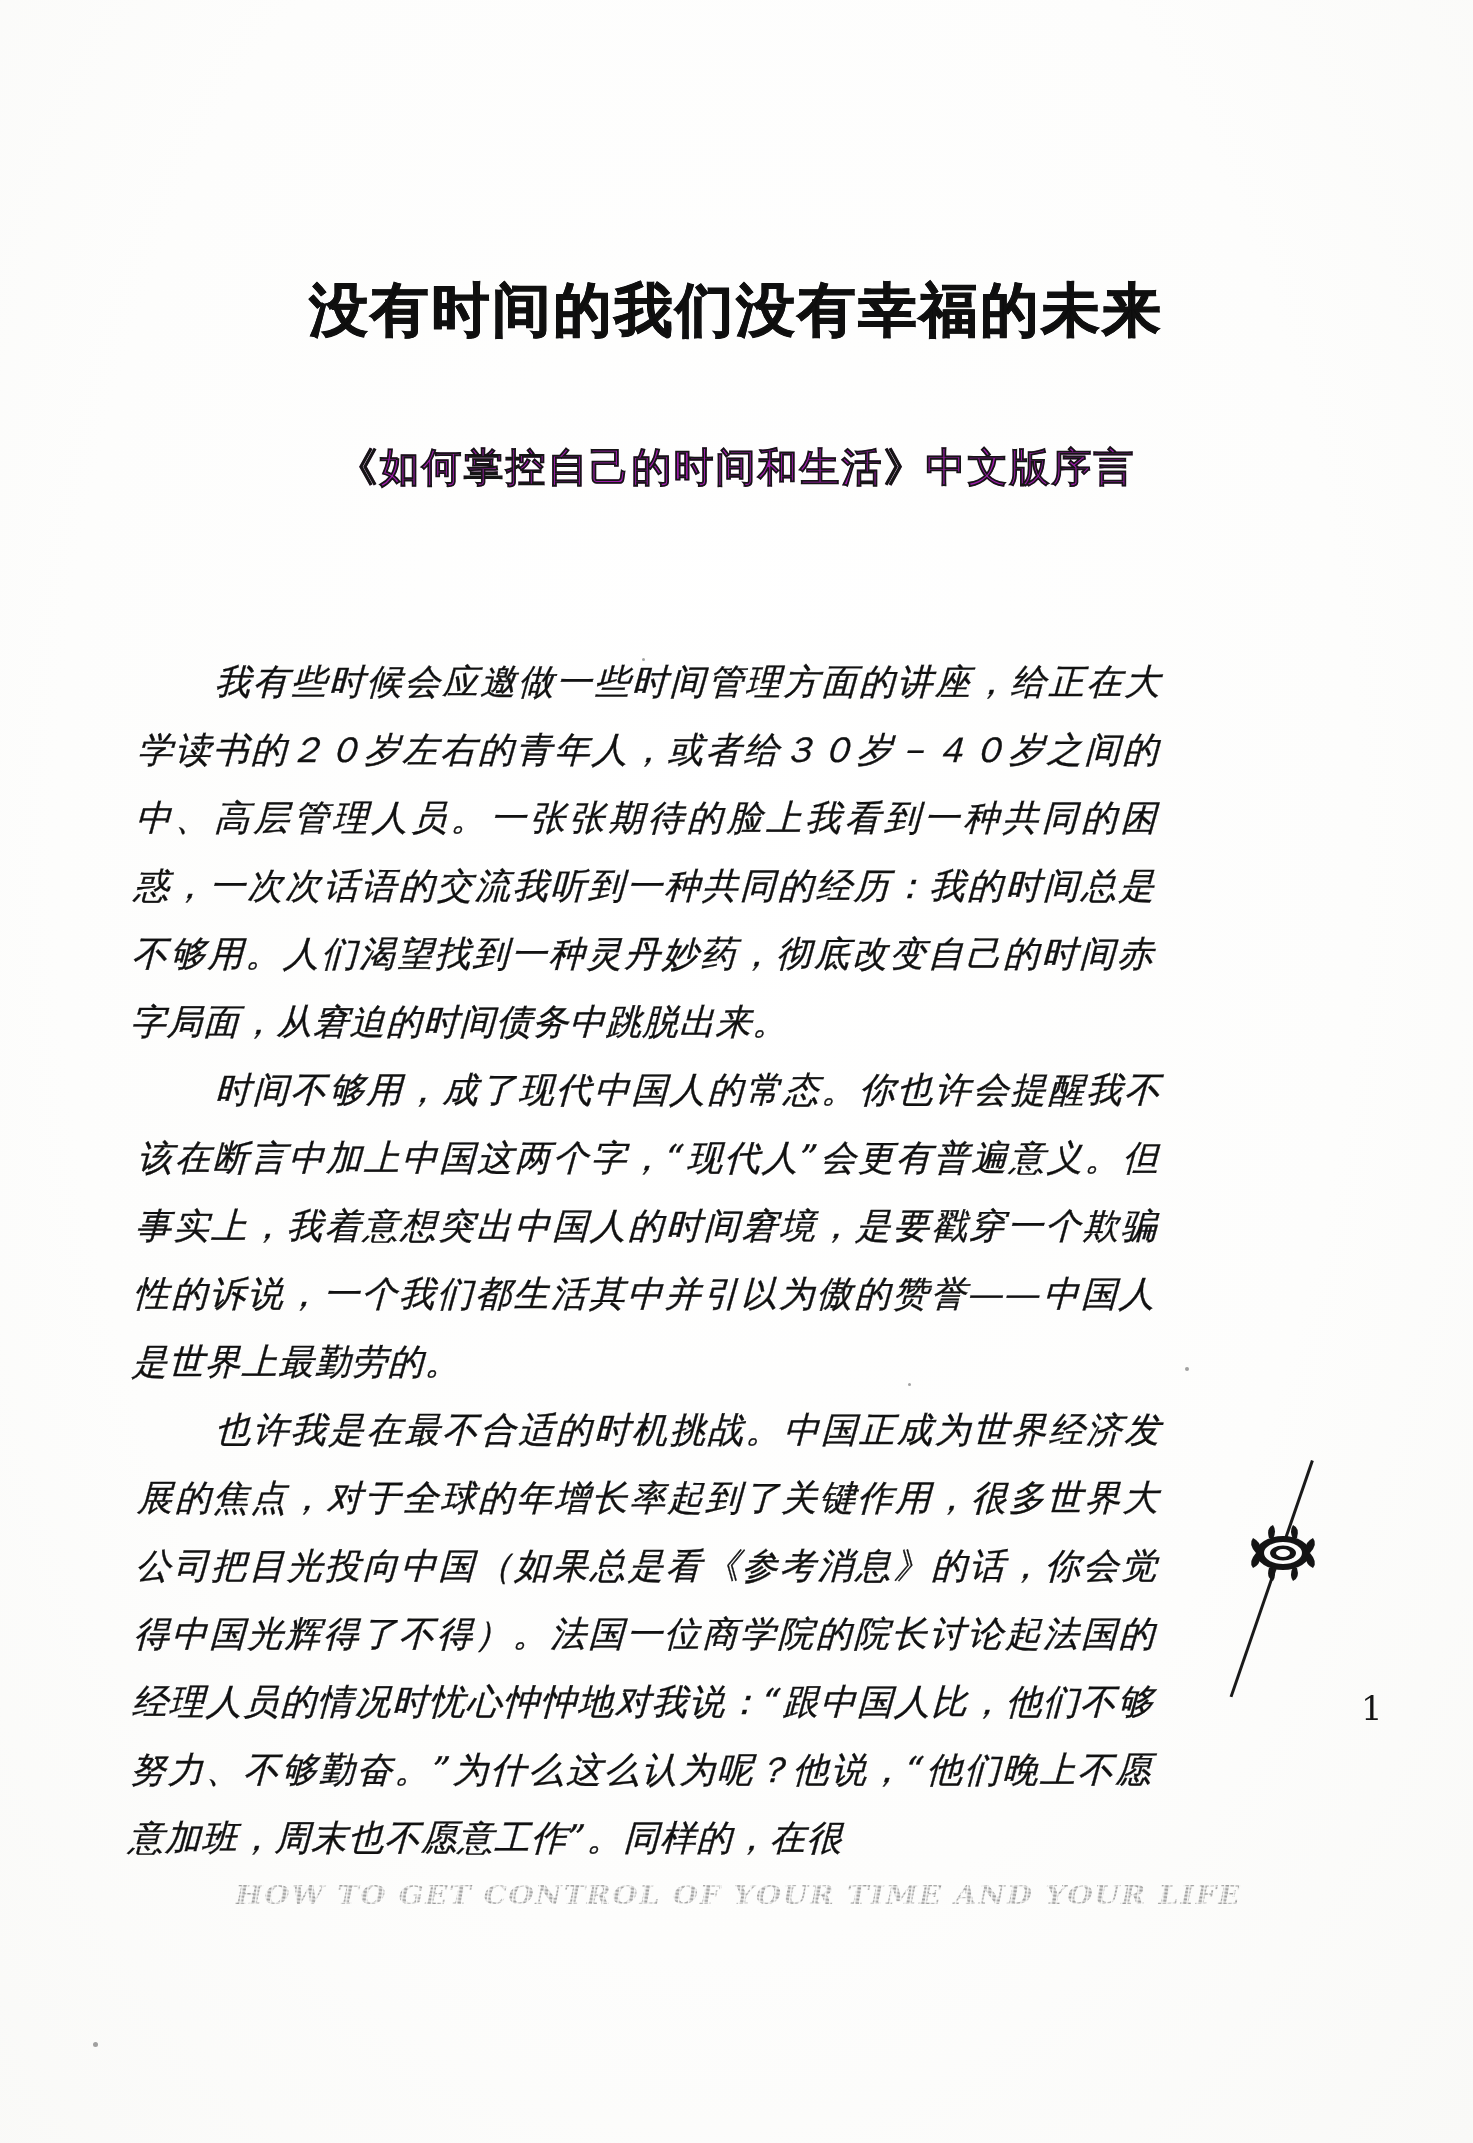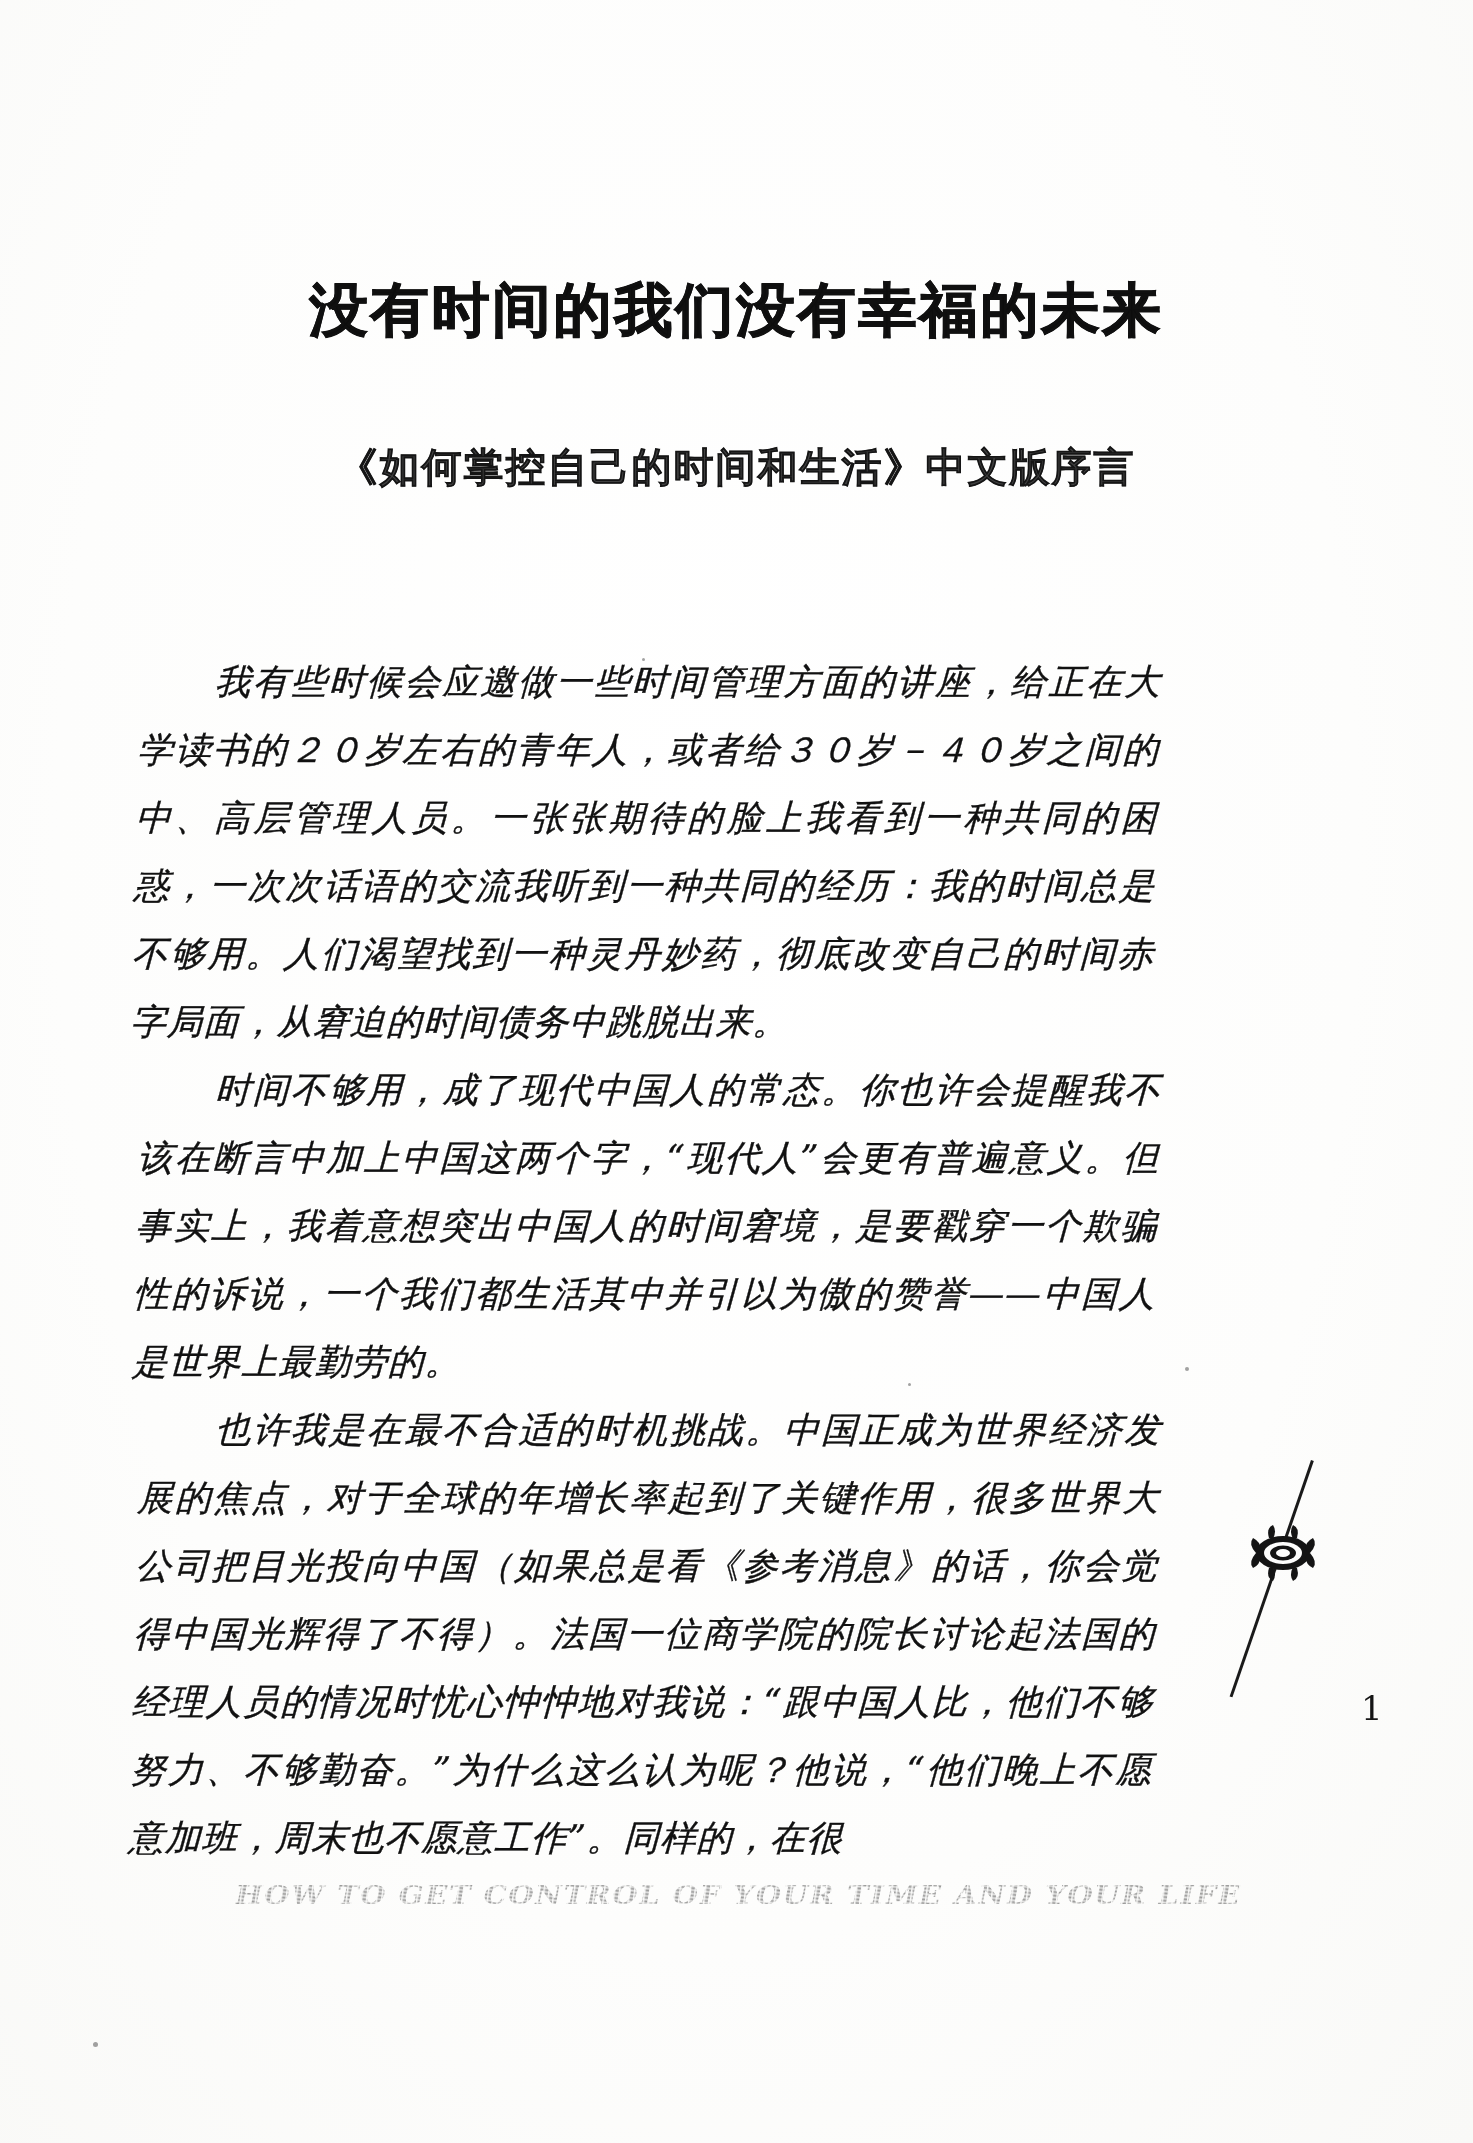--- a/index.html
+++ b/index.html
@@ -50,21 +50,21 @@
     left: 0;
     right: 0;
     top: 440px;
     text-align: center;
   }
   #doc-subtitle {
     font-family: "DejaVu Serif", "Liberation Serif", serif;
     font-weight: 700;
     font-size: 40px;
     letter-spacing: 2px;
-    color: #404040;
+    color: #a21caf;
     -webkit-text-stroke: 0.55px #151515;
   }
 
   
   #body-block {
     position: absolute;
     left: 140px;
     top: 648px;
     width: 1022px;
   }

